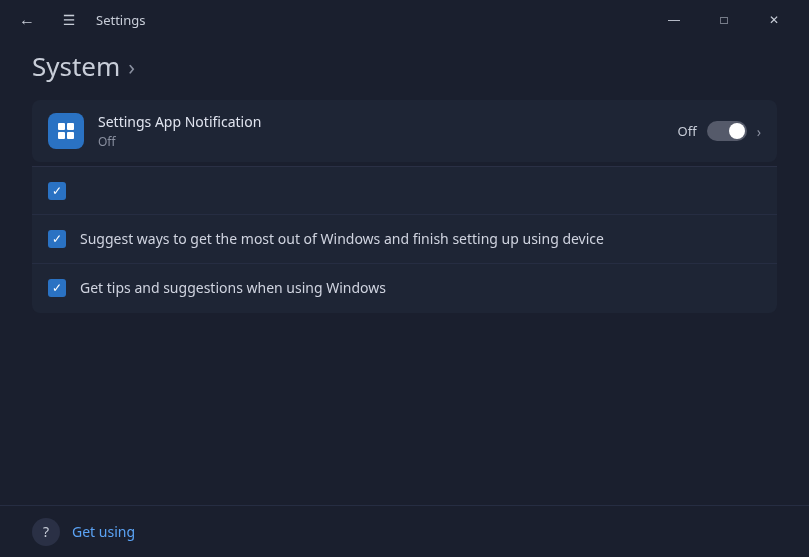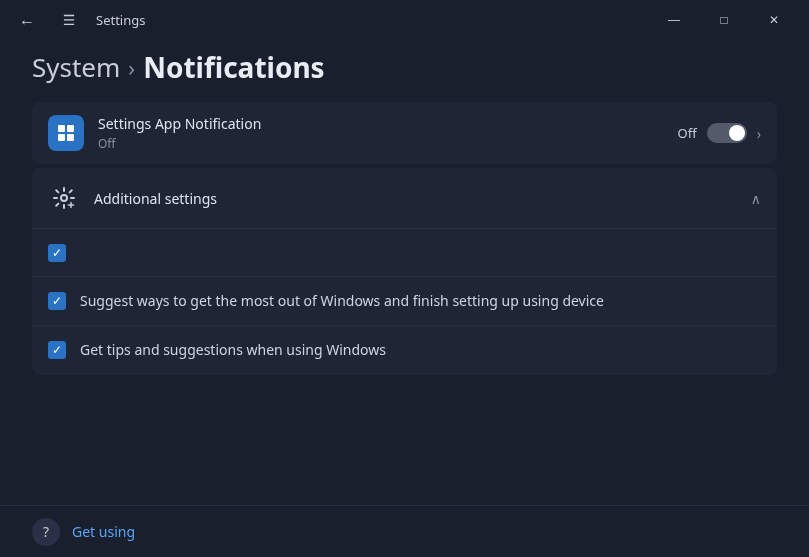--- a/index.html
+++ b/index.html
@@ -320,21 +320,20 @@
     <button class="tb-btn">—</button>
     <button class="tb-btn">□</button>
     <button class="tb-btn close">✕</button>
   </div>
 </div>
 
 <div class="page-header">
   <div class="breadcrumb">
     <span class="breadcrumb-system">System</span>
     <span class="breadcrumb-sep">›</span>
-    <span class="breadcrumb-current">Notifications</span>
   </div>
 </div>
 
 <div class="content">
 
   <div class="settings-row">
     <div class="settings-row-icon">
       <svg width="20" height="20" viewBox="0 0 20 20" fill="none" xmlns="http://www.w3.org/2000/svg">
         <rect x="2" y="2" width="7" height="7" fill="white" rx="1"></rect>
         <rect x="11" y="2" width="7" height="7" fill="white" rx="1"></rect>
@@ -348,32 +347,20 @@
     </div>
     <div class="settings-row-right">
       <span class="toggle-label">Off</span>
       <div class="toggle-switch off">
         <div class="toggle-knob"></div>
       </div>
       <span class="chevron-right">›</span>
     </div>
   </div>
 
-  <div class="section-header">
-    <div class="section-header-icon">
-      <svg width="24" height="24" viewBox="0 0 24 24" fill="none" xmlns="http://www.w3.org/2000/svg">
-        <circle cx="12" cy="12" r="3" stroke="#c8cdd8" stroke-width="2"></circle>
-        <path d="M12 2v3M12 19v3M4.22 4.22l2.12 2.12M17.66 17.66l2.12 2.12M2 12h3M19 12h3M4.22 19.78l2.12-2.12M17.66 6.34l2.12-2.12" stroke="#c8cdd8" stroke-width="2" stroke-linecap="round"></path>
-        <circle cx="19" cy="19" r="5" fill="#1e2535"></circle>
-        <path d="M16.5 19h5M19 16.5v5" stroke="#c8cdd8" stroke-width="1.5" stroke-linecap="round"></path>
-      </svg>
-    </div>
-    <span class="section-header-title">Additional settings</span>
-    <span class="section-chevron">∧</span>
-  </div>
 
   <div class="section-content">
 
     <div class="checkbox-row">
       <div class="checkbox">
         <span class="checkbox-check">✓</span>
       </div>
     </div>
 
     <div class="checkbox-row">

